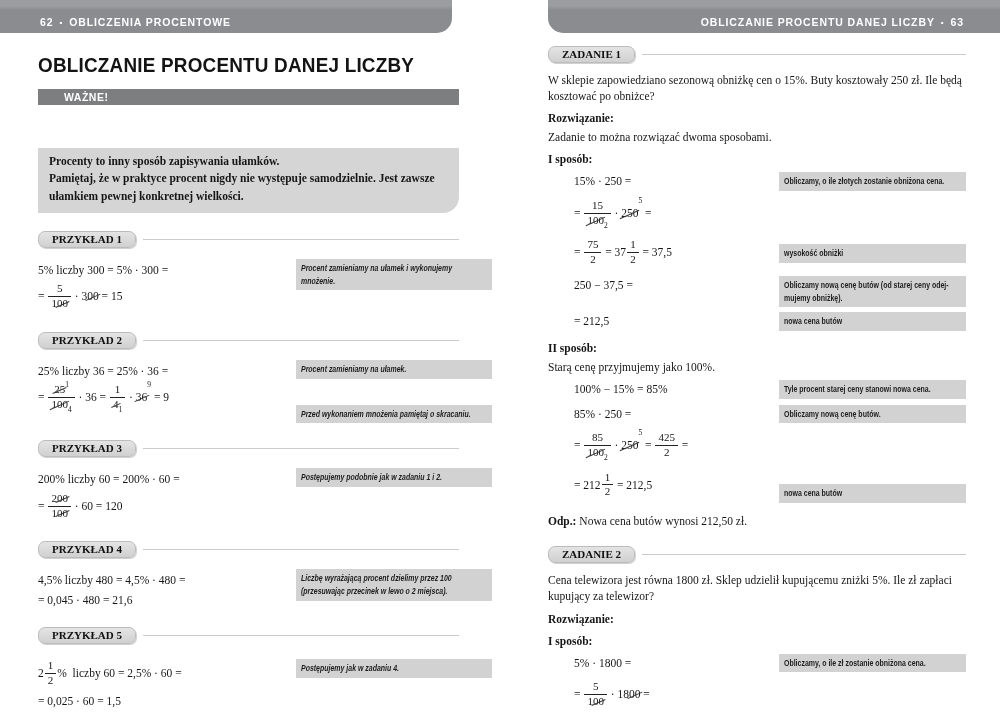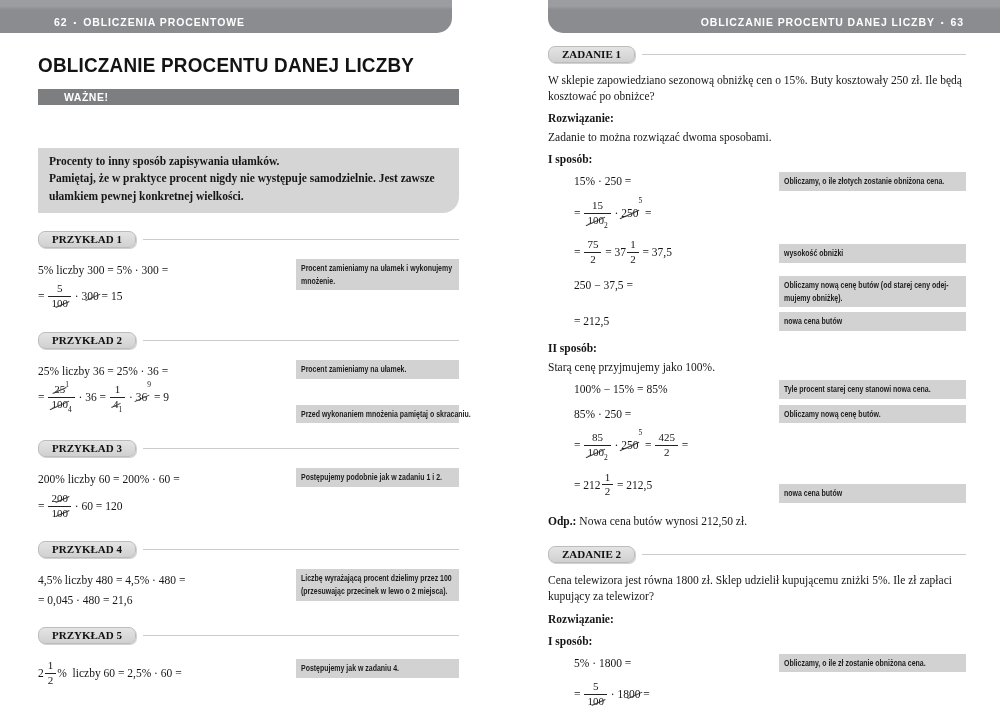--- a/index.html
+++ b/index.html
@@ -3,21 +3,21 @@
 <meta charset="utf-8">
 <style>
   html,body{margin:0;padding:0;width:1000px;height:712px;background:#fff;overflow:hidden;
     font-family:"Liberation Serif",serif;color:#161616;}
 
   
   .hbar{position:absolute;top:0;height:33px;
     background:linear-gradient(to bottom,#9b9da0 0px,#9b9da0 6px,#8a8c8f 10px);
     display:flex;align-items:flex-end;padding-bottom:5px;color:#fff;
     font:700 10.5px "Liberation Sans",sans-serif;letter-spacing:.9px;box-sizing:border-box;}
-  .hbar-left{left:0;width:452px;border-radius:0 0 15px 0;padding-left:54px;}
+  .hbar-left{left:0;width:452px;border-radius:0 0 15px 0;padding-left:40px;}
   .hbar-right{left:548px;right:0;border-radius:0 0 0 15px;justify-content:flex-end;padding-right:36px;}
   .hb-sep{margin:0 6px;font-size:8px;position:relative;top:-1px;}
 
   .page-col{position:absolute;box-sizing:border-box;}
   .page-left{left:38px;top:42px;width:421px;}
   .page-right{left:548px;top:46px;width:418px;}
 
   .page-title{font:700 19.5px "Liberation Sans",sans-serif;letter-spacing:.2px;color:#141414;
     margin:12px 0 12px;transform:scaleX(.97);transform-origin:left center;white-space:nowrap;}
 
@@ -49,21 +49,21 @@
   .den{border-top:1px solid #222;}
   .cx{position:relative;display:inline-block;}
   .slash{position:absolute;left:-2px;right:-2px;top:50%;height:0;border-top:1px solid #3a3a3a;
     transform:rotate(-24deg);}
   .supm{font-size:7.5px;vertical-align:top;position:relative;top:-3px;}
   .subm{font-size:7.5px;vertical-align:bottom;position:relative;bottom:-3px;}
 
   
   .note{background:#d2d2d2;padding:3px 5px 3px;margin:2px 0;width:187px;box-sizing:border-box;
     font:700 8.5px/1.5 "Liberation Sans",sans-serif;color:#1d1d1d;flex:none;}
-  .ex-notes .note{width:163px;}
+  .ex-notes .note{width:196px;font-style:italic;}
   .nline{display:block;white-space:nowrap;transform:scaleX(.82);transform-origin:left center;}
 
   
   .task{margin-bottom:17px;}
   .t-intro{font:11.5px/1.4 "Liberation Serif",serif;margin:5px 0 5px;}
   .t-bold{font:700 11.5px/1.4 "Liberation Serif",serif;margin:6px 0 3px;}
   .t-plain{font:11.5px/1.4 "Liberation Serif",serif;margin:3px 0;}
   .t-answer{font:11.5px/1.4 "Liberation Serif",serif;margin:8px 0 2px;}
   .pfx{font-weight:700;}
   .srow{display:flex;align-items:flex-start;margin:1px 0;}
@@ -167,20 +167,21 @@
         </div>
       </div>
       <div class="example">
         <div class="ex-head">
           <span class="chip">PRZYKŁAD 5</span>
           <span class="rule"></span>
         </div>
         <div class="ex-body">
           <div class="ex-left">
             <div class="fline"><span class="tk">2</span><span class="frac"><span class="num"><span class="tk">1</span></span><span class="den"><span class="tk">2</span></span></span><span class="tk">%  liczby 60 = 2,5% · 60 =</span></div>
+            <div class="fline"><span class="tk">= 0,025 · 60 = 1,5</span></div>
           </div>
           <div class="ex-notes">
             <div class="note" style="margin-top: 6px;">
               <span class="nline">Postępujemy jak w zadaniu 4.</span>
             </div>
           </div>
         </div>
       </div>
     </div>
 </div>

